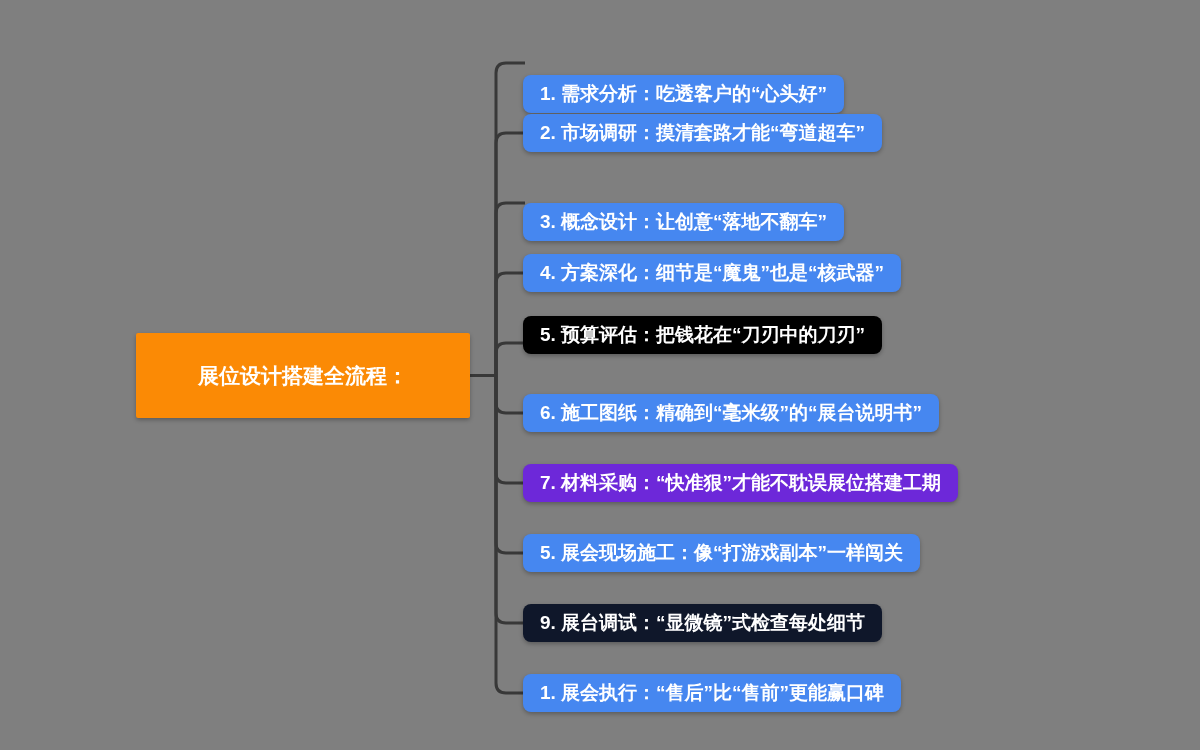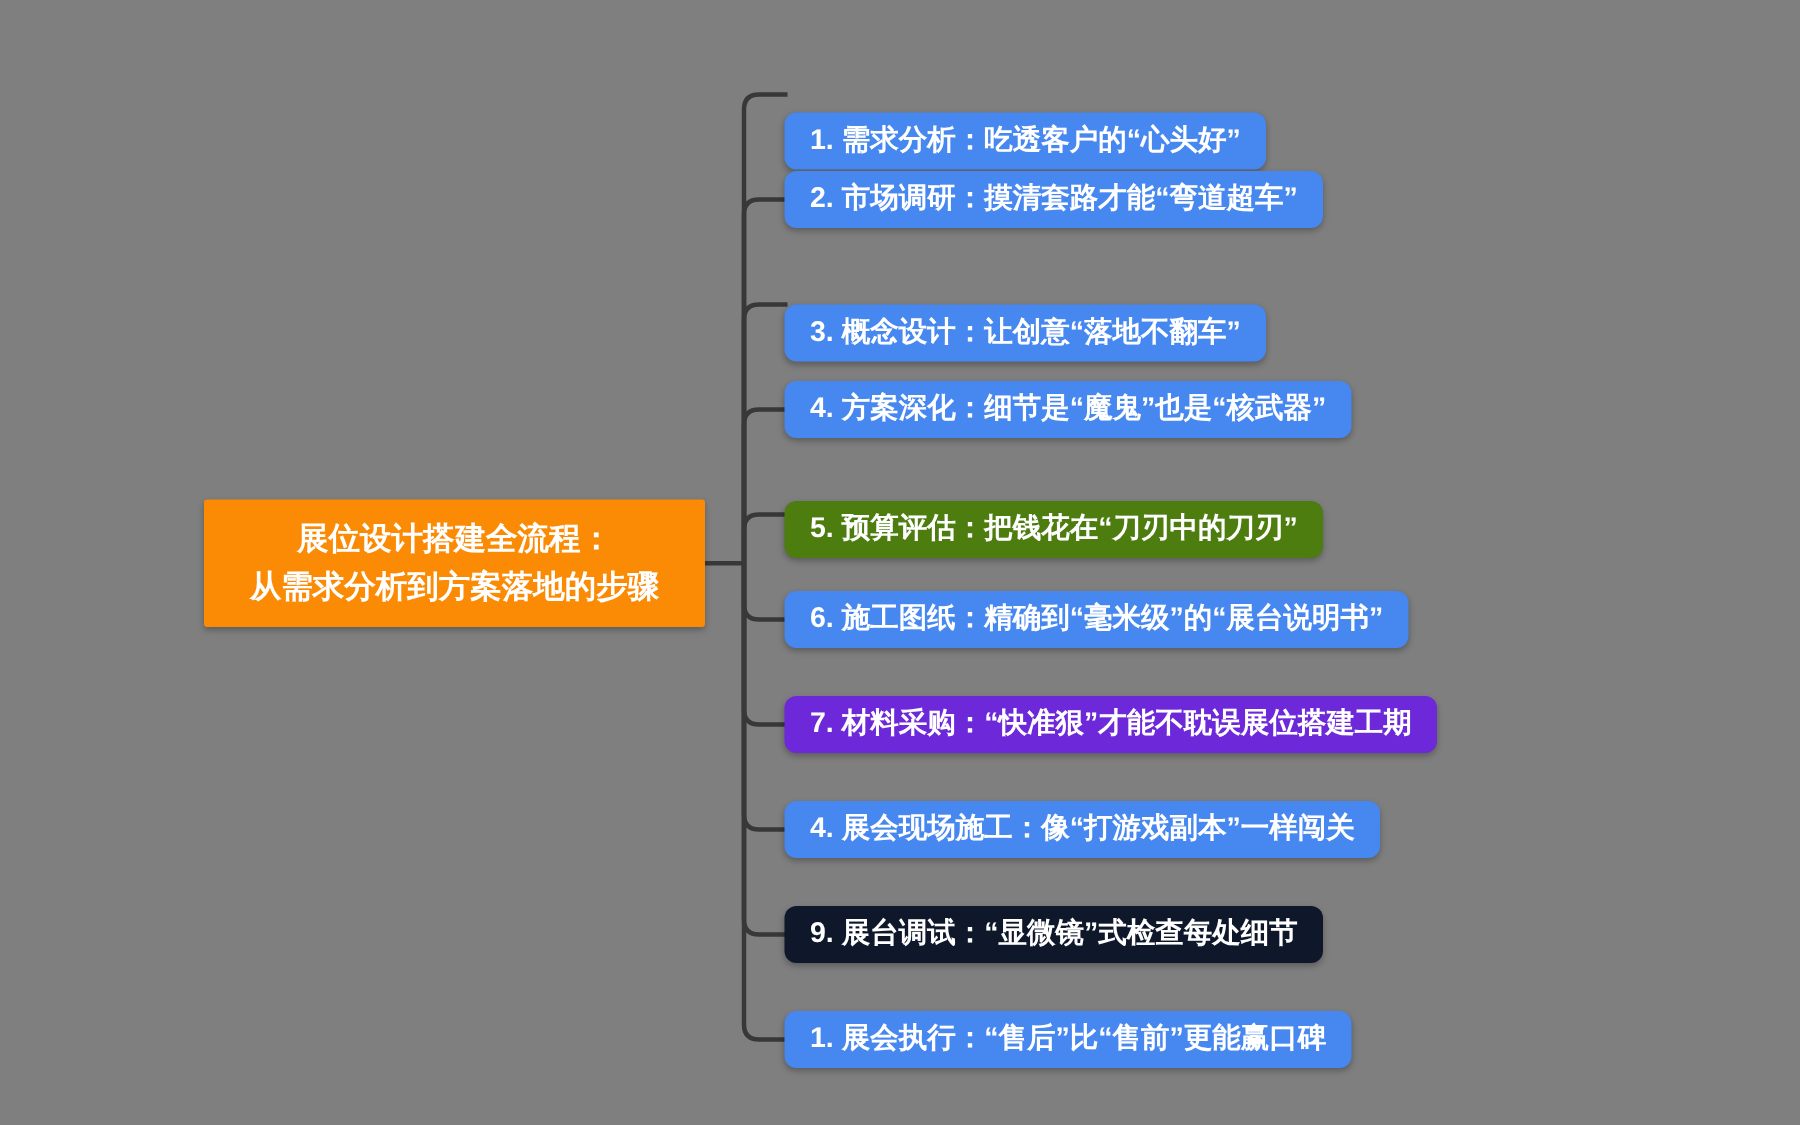--- a/index.html
+++ b/index.html
@@ -73,29 +73,28 @@
       <path d="M 496 375.5 V 353 Q 496 343 506 343 H 525" fill="none" stroke="#383838" stroke-width="3"></path>
       <path d="M 496 375.5 V 403 Q 496 413 506 413 H 525" fill="none" stroke="#383838" stroke-width="3"></path>
       <path d="M 496 375.5 V 473 Q 496 483 506 483 H 525" fill="none" stroke="#383838" stroke-width="3"></path>
       <path d="M 496 375.5 V 543 Q 496 553 506 553 H 525" fill="none" stroke="#383838" stroke-width="3"></path>
       <path d="M 496 375.5 V 613 Q 496 623 506 623 H 525" fill="none" stroke="#383838" stroke-width="3"></path>
       <path d="M 496 375.5 V 683 Q 496 693 506 693 H 525" fill="none" stroke="#383838" stroke-width="3"></path>
     </svg>
 
   <div class="root-node" style="background: rgb(251, 138, 5);">
     <span>展位设计搭建全流程：</span>
-    <span>从需求分析到方案落地的步骤</span>
   </div>
 
   <div id="branches">
       <div class="branch-node" style="top: 44px; background: rgb(70, 135, 240); margin-top: 31px;">1. 需求分析：吃透客户的“心头好”</div>
       <div class="branch-node" style="top: 114px; background: rgb(70, 135, 240);">2. 市场调研：摸清套路才能“弯道超车”</div>
       <div class="branch-node" style="top: 184px; background: rgb(70, 135, 240); margin-top: 19px;">3. 概念设计：让创意“落地不翻车”</div>
       <div class="branch-node" style="top: 254px; background: rgb(70, 135, 240);">4. 方案深化：细节是“魔鬼”也是“核武器”</div>
-      <div class="branch-node" style="top: 334px; background: #4d7c0f;">5. 预算评估：把钱花在“刀刃中的刀刃”</div>
+      <div class="branch-node" style="top: 316px; background: #000000;">5. 预算评估：把钱花在“刀刃中的刀刃”</div>
       <div class="branch-node" style="top: 394px; background: rgb(70, 135, 240);">6. 施工图纸：精确到“毫米级”的“展台说明书”</div>
       <div class="branch-node" style="top: 464px; background: #6d28d9;">7. 材料采购：“快准狠”才能不耽误展位搭建工期</div>
-      <div class="branch-node" style="top: 534px; background: rgb(70, 135, 240);">4. 展会现场施工：像“打游戏副本”一样闯关</div>
+      <div class="branch-node" style="top: 534px; background: rgb(70, 135, 240);">5. 展会现场施工：像“打游戏副本”一样闯关</div>
       <div class="branch-node" style="top: 604px; background: #0f172a;">9. 展台调试：“显微镜”式检查每处细节</div>
       <div class="branch-node" style="top: 674px; background: rgb(70, 135, 240);">1. 展会执行：“售后”比“售前”更能赢口碑</div>
     </div>
 
 </div>
 
 </body></html>

